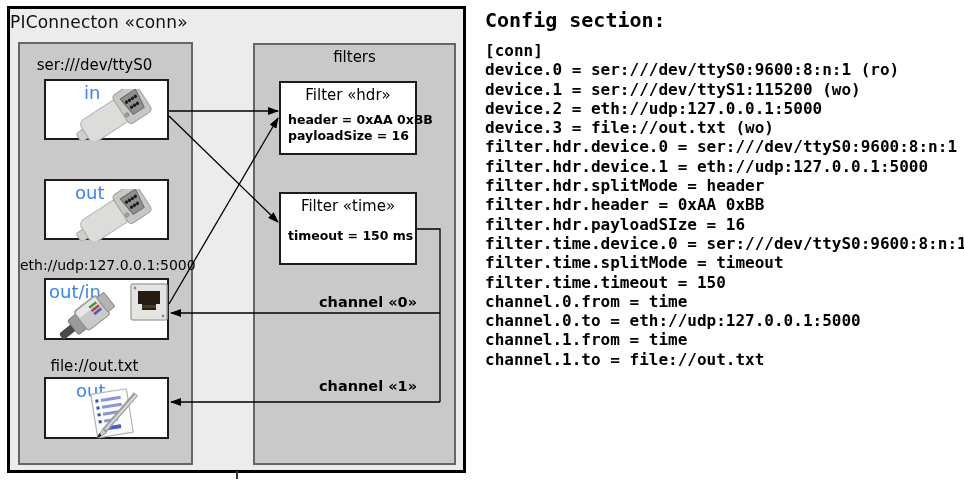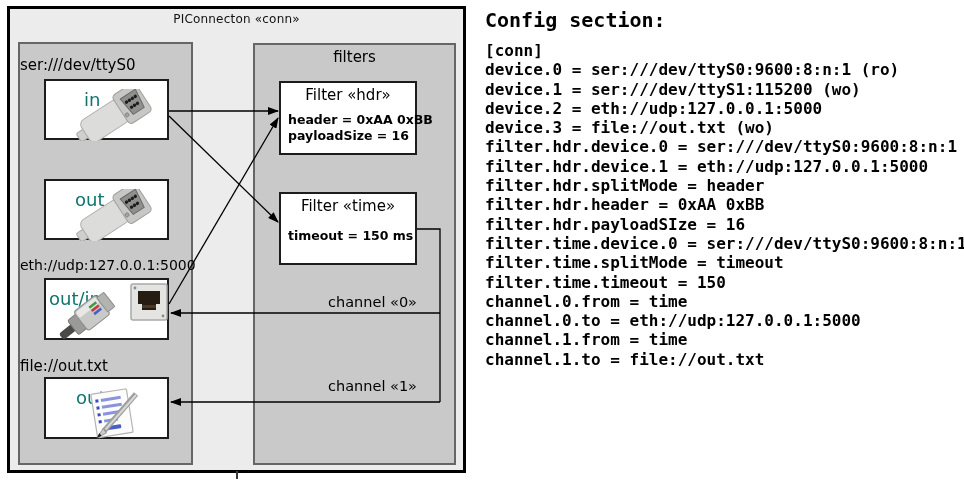--- a/index.html
+++ b/index.html
@@ -9,43 +9,43 @@
     font-family:"DejaVu Sans", sans-serif; color:#000; overflow:hidden;
   }
   .abs { position:absolute; }
 
   
   .frame {
     left:7px; top:6px; width:459px; height:467px;
     background:#ececec; border:3px solid #000;
   }
   .frame-title {
-    left:0; top:3px; width:100%; text-align:center;
-    font-size:12px; color:#111; letter-spacing:0.2px;
+    left:0; top:3px; width:100%; 
+    font-size:17px; color:#111; letter-spacing:0.2px;
   }
   .tick { left:236px; top:471px; width:2px; height:8px; background:#3a3a3a; }
 
   
   .panel { background:#c9c9c9; border:2px solid #666; }
   .devices-panel { left:8px;  top:33px; width:175px; height:423px; }
   .filters-panel { left:243px; top:34px; width:203px; height:422px; }
   .panel-title { left:0; top:3px; width:100%; text-align:center; font-size:15px; }
 
   
-  .dev-label { left:0; width:149px; font-size:15px; white-space:nowrap; }
+  .dev-label { left:0; width:149px; text-align:center; font-size:15px; white-space:nowrap; }
   .dev-label.small { font-size:14px; }
   .dev-box { left:24px; width:125px; background:#fff; border:2px solid #1c1c1c; }
-  .mode { top:8px; font-size:18px; line-height:22px; color:#0f766e; white-space:nowrap; }
+  .mode { top:1px; font-size:18px; line-height:22px; color:#3b82f6; white-space:nowrap; }
 
   
   .filter-box { left:24px; width:138px; background:#fff; border:2px solid #1c1c1c; }
   .filter-title { left:0; top:3px; width:100%; text-align:center; font-size:15px; }
   .filter-props { left:7px; font-size:12.5px; line-height:15.5px; white-space:nowrap;font-weight:bold; }
 
-  .channel-label { font-size:14.5px; white-space:nowrap; }
+  .channel-label { font-size:14.5px; white-space:nowrap;font-weight:bold; }
 
   
   .connectors { left:0; top:0; pointer-events:none; }
 
   
   .config-heading {
     left:485px; top:8px;
     font-family:"DejaVu Sans Mono", monospace; font-weight:bold; font-size:20px;
   }
   .config-lines { left:485px; top:41px; }

